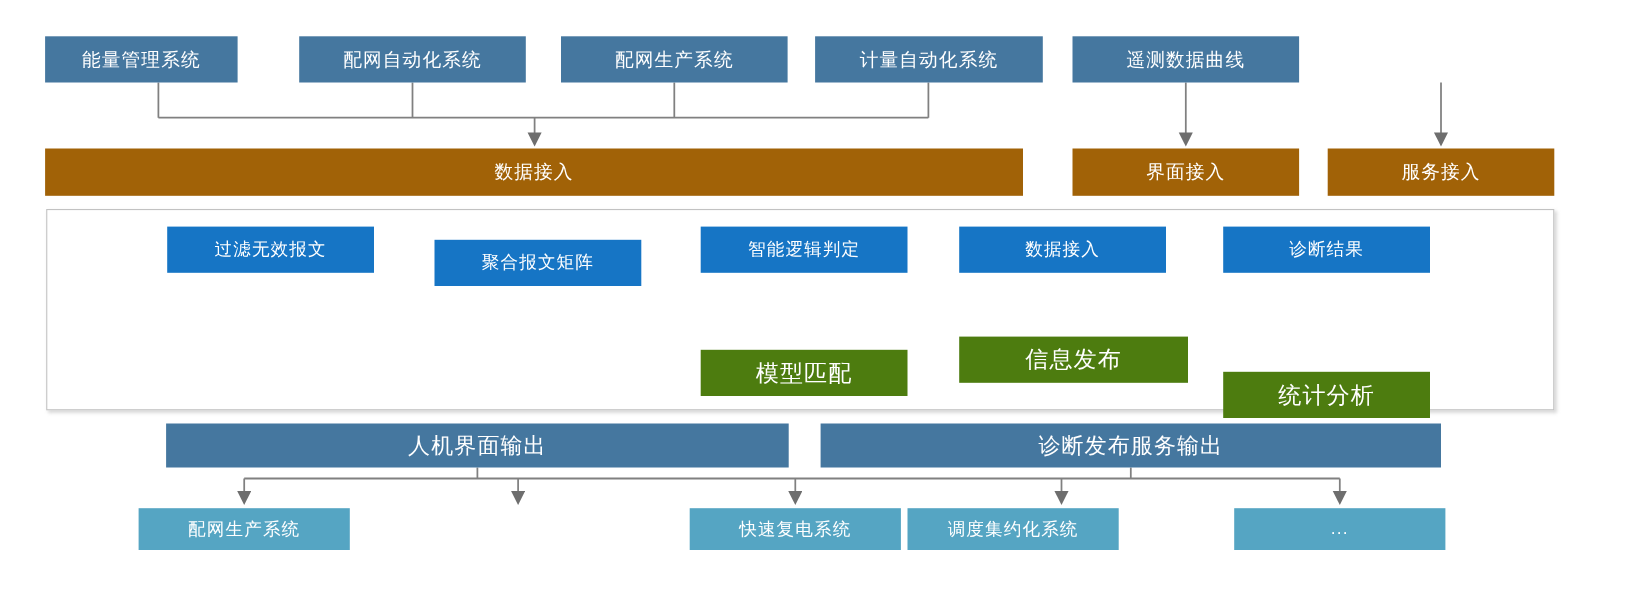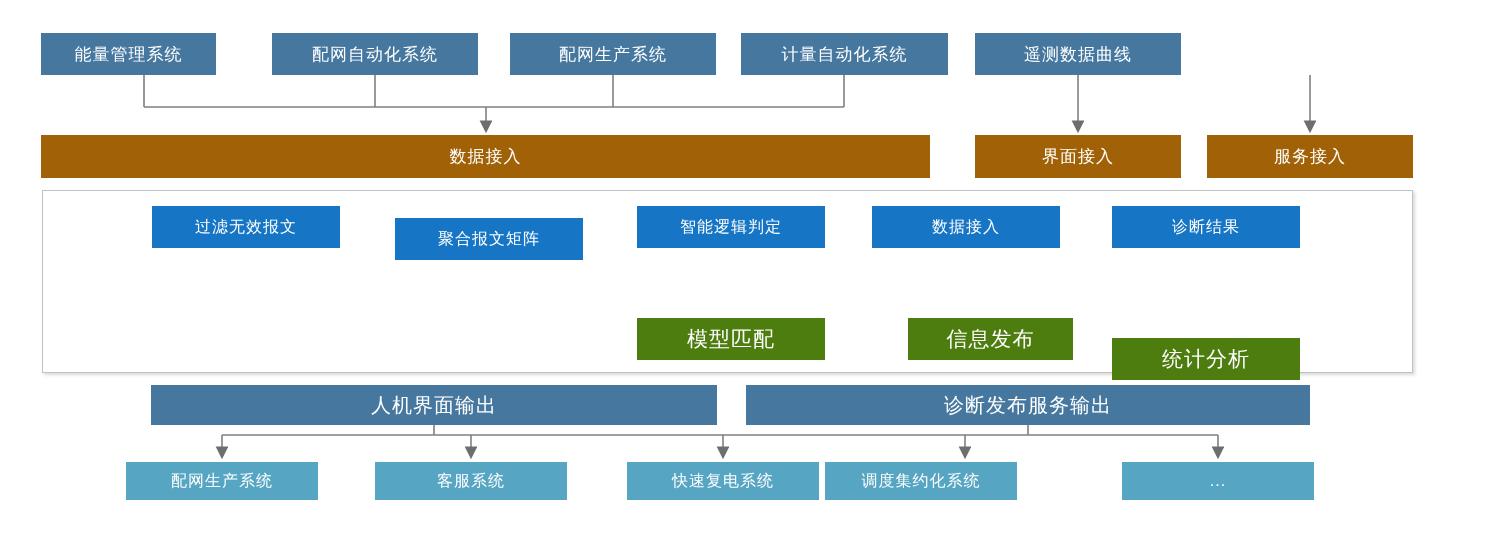--- a/index.html
+++ b/index.html
@@ -66,25 +66,24 @@
   <div class="node teal" style="left:975px;top:135px;width:206px;height:43px;">界面接入</div>
   <div class="node teal" style="left:1207px;top:135px;width:206px;height:43px;">服务接入</div>
 
   <div class="node blue" style="left:152px;top:206px;width:188px;">过滤无效报文</div>
   <div class="node blue" style="left:395px;top:218px;width:188px;">聚合报文矩阵</div>
   <div class="node blue" style="left:637px;top:206px;width:188px;">智能逻辑判定</div>
   <div class="node blue" style="left:872px;top:206px;width:188px;">数据接入</div>
   <div class="node blue" style="left:1112px;top:206px;width:188px;">诊断结果</div>
 
   <div class="node gray" style="left:637px;top:318px;width:188px;">模型匹配</div>
-  <div class="node gray" style="left:872px;top:318px;width:165px;margin-left:36px;">信息发布</div>
+  <div class="node gray" style="left:872px;top:306px;width:208px;">信息发布</div>
   <div class="node gray" style="left:1112px;top:318px;width:188px;margin-top:20px;">统计分析</div>
 
   <div class="node header-bar" style="left:151px;top:385px;width:566px;">人机界面输出</div>
   <div class="node header-bar" style="left:746px;top:385px;width:564px;">诊断发布服务输出</div>
 
   <div class="node out-box" style="left:126px;top:462px;width:192px;">配网生产系统</div>
-  <div class="node out-box" style="left:375px;top:462px;width:192px;">客服系统</div>
   <div class="node out-box" style="left:627px;top:462px;width:192px;">快速复电系统</div>
   <div class="node out-box" style="left:825px;top:462px;width:192px;">调度集约化系统</div>
   <div class="node out-box" style="left:1122px;top:462px;width:192px;">...</div>
 
 </div>
 
 </body></html>

